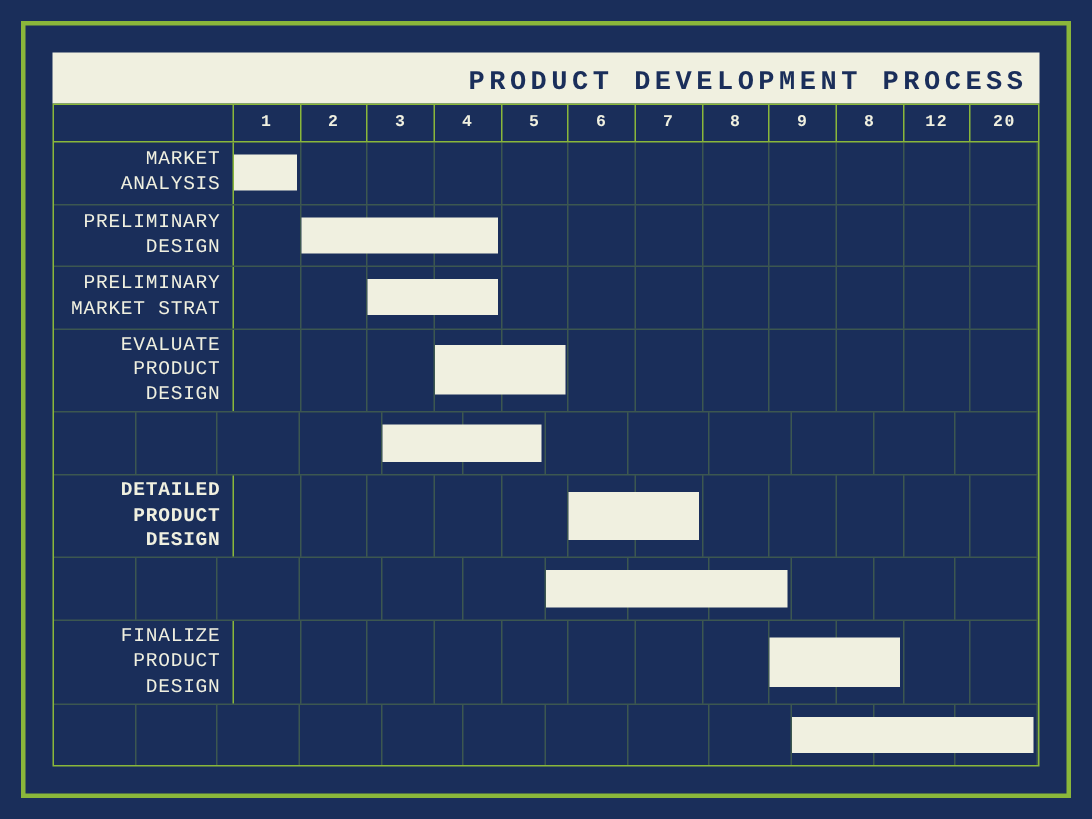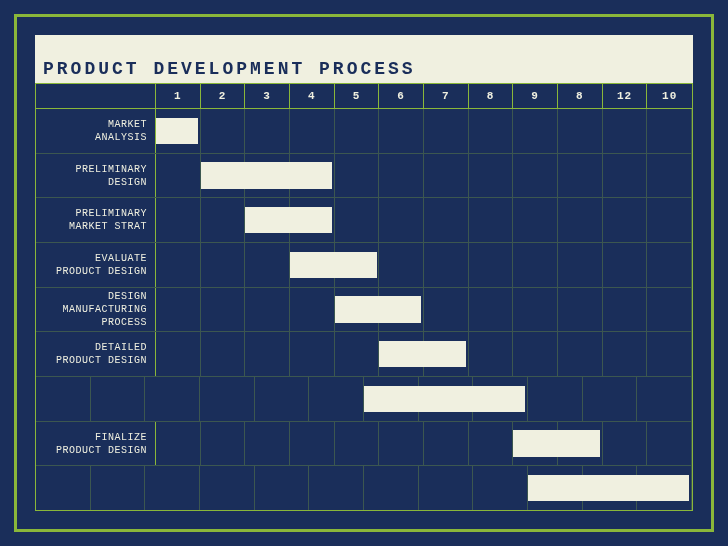--- a/index.html
+++ b/index.html
@@ -19,22 +19,22 @@
       height: 518px;
       border: 3px solid #8ab73a;
       background-color: #1a2e5a;
       padding: 18px;
       display: flex;
       flex-direction: column;
     }
 
     .title-block {
       background-color: #f0f0e0;
-      text-align: left;
-      padding: 24px 8px 4px;
+      text-align: right;
+      padding: 10px 8px 4px;
       margin-bottom: 0;
     }
 
     .main-title {
       color: #1a2e5a;
       font-size: 18px;
       font-weight: bold;
       letter-spacing: 3px;
       text-transform: uppercase;
     }
@@ -109,21 +109,21 @@
 
     .row-label {
       width: 120px;
       min-width: 120px;
       display: flex;
       align-items: center;
       justify-content: flex-end;
       padding: 2px 8px 2px 4px;
       border-right: 1.5px solid #8ab73a;
       color: #f0f0e0;
-      font-size: 10px;
+      font-size: 13px;
       letter-spacing: 0.5px;
       text-align: right;
       line-height: 1.3;
       text-transform: uppercase;
     }
 
     .row-grid {
       flex: 1;
       display: grid;
       grid-template-columns: repeat(12, 1fr);
@@ -162,21 +162,21 @@
           <div class="month-cell">2</div>
           <div class="month-cell">3</div>
           <div class="month-cell">4</div>
           <div class="month-cell">5</div>
           <div class="month-cell">6</div>
           <div class="month-cell">7</div>
           <div class="month-cell">8</div>
           <div class="month-cell">9</div>
           <div class="month-cell">8</div>
           <div class="month-cell">12</div>
-          <div class="month-cell">10</div>
+          <div class="month-cell">20</div>
         </div>
     </div>
     <div class="rows-container" id="rows-container">
         <div class="gantt-row">
           <div class="row-label" style="white-space: pre-line;">MARKET
 ANALYSIS</div>
           <div class="row-grid">
             <div class="grid-cell"></div>
             <div class="grid-cell"></div>
             <div class="grid-cell"></div>
@@ -243,40 +243,38 @@
             <div class="grid-cell"></div>
             <div class="grid-cell"></div>
             <div class="grid-cell"></div>
             <div class="grid-cell"></div>
             <div class="grid-cell"></div>
             <div class="grid-cell"></div>
             <div class="bar" style="left: 25%; width: 16.1667%;"></div>
           </div>
         </div>
         <div class="gantt-row">
-          <div class="row-label" style="white-space: pre-line;">DESIGN MANUFACTURING
-PROCESS</div>
           <div class="row-grid">
             <div class="grid-cell"></div>
             <div class="grid-cell"></div>
             <div class="grid-cell"></div>
             <div class="grid-cell"></div>
             <div class="grid-cell"></div>
             <div class="grid-cell"></div>
             <div class="grid-cell"></div>
             <div class="grid-cell"></div>
             <div class="grid-cell"></div>
             <div class="grid-cell"></div>
             <div class="grid-cell"></div>
             <div class="grid-cell"></div>
             <div class="bar" style="left: 33.3333%; width: 16.1667%;"></div>
           </div>
         </div>
         <div class="gantt-row">
-          <div class="row-label" style="white-space: pre-line;">DETAILED
+          <div class="row-label" style="white-space: pre-line; font-weight: bold;">DETAILED
 PRODUCT DESIGN</div>
           <div class="row-grid">
             <div class="grid-cell"></div>
             <div class="grid-cell"></div>
             <div class="grid-cell"></div>
             <div class="grid-cell"></div>
             <div class="grid-cell"></div>
             <div class="grid-cell"></div>
             <div class="grid-cell"></div>
             <div class="grid-cell"></div>

